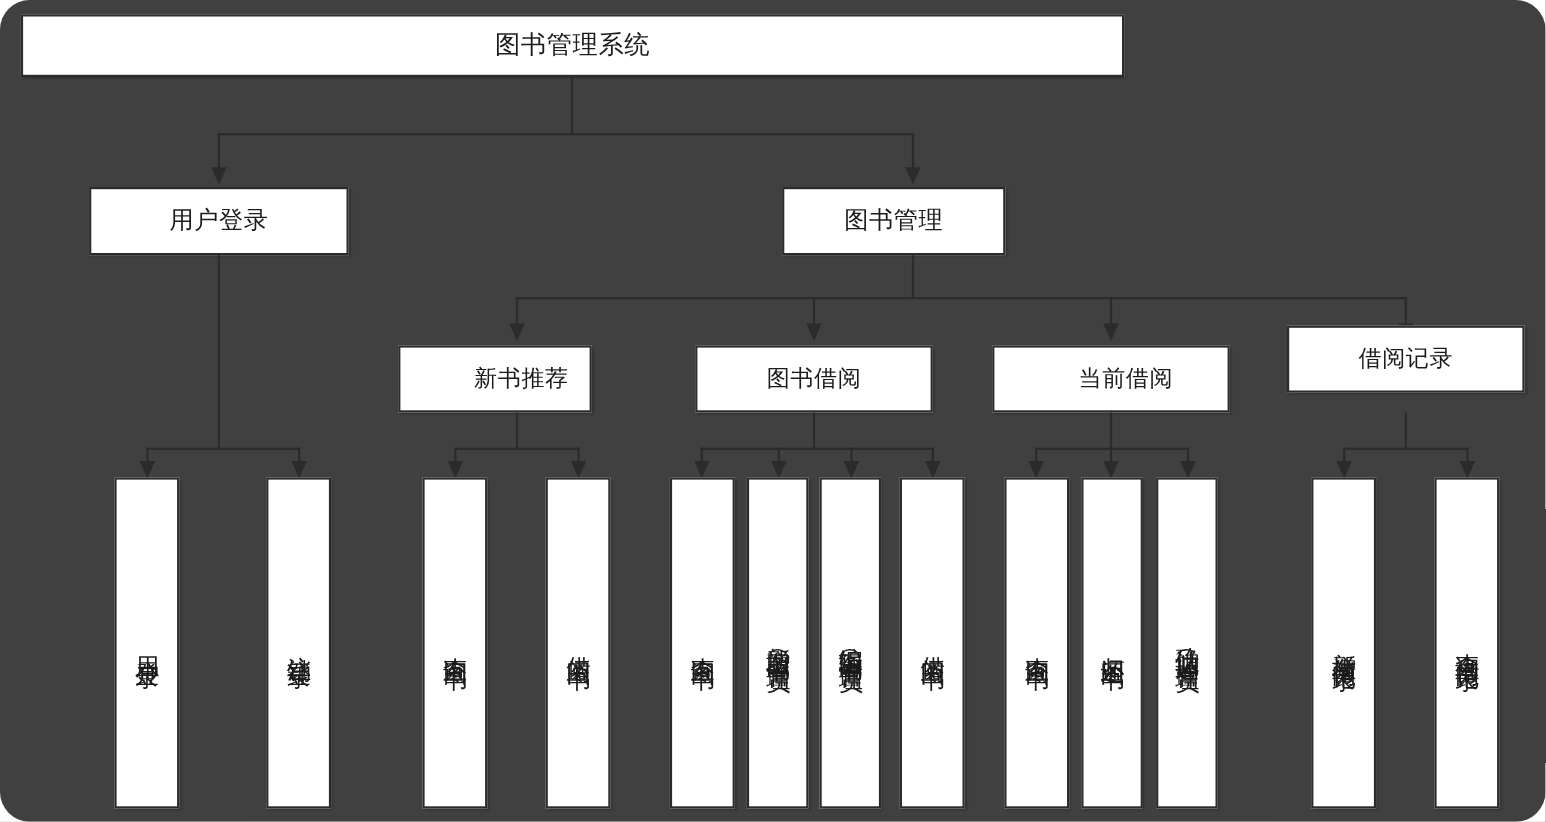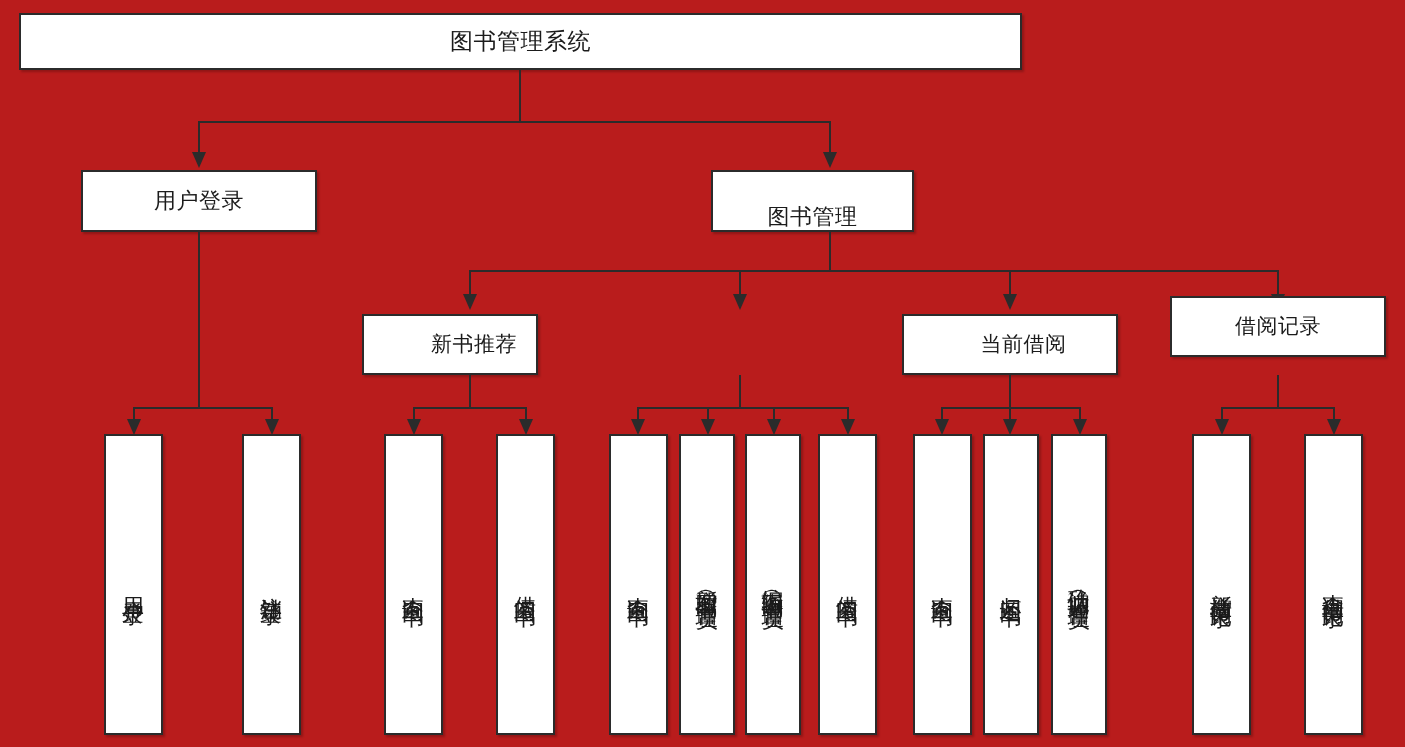--- a/index.html
+++ b/index.html
@@ -7,22 +7,23 @@
     padding: 0;
     background: #ffffff;
   }
   body {
     font-family: "DejaVu Sans", "Liberation Sans", sans-serif;
   }
   #canvas {
     position: relative;
     width: 1405px;
     height: 747px;
-    background: #b91c1c;
+    background: #404040;
     overflow: hidden;
+    border-radius: 27px;
   }
   .node {
     position: absolute;
     box-sizing: border-box;
     background: #ffffff;
     border: 2px solid #2b2b2b;
     display: flex;
     align-items: center;
     justify-content: center;
     color: #1b1b1b;
@@ -89,21 +90,21 @@
   <div class="edge-h" style="left:198px; top:121px; width:633px; height:2px;"></div>
 
   <div class="edge-v" style="left:198px; top:121px; width:2px; height:33px;"></div>
   <div class="arrow" style="left:192px; top:152px;"></div>
   <div class="edge-v" style="left:829px; top:121px; width:2px; height:33px;"></div>
   <div class="arrow" style="left:823px; top:152px;"></div>
 
   <div class="node lvl2" style="left:81px; top:170px; width:236px; height:62px;">
     <span class="label">用户登录</span>
   </div>
-  <div class="node lvl2" style="left:711px; top:170px; width:203px; height:62px;align-items:flex-end;">
+  <div class="node lvl2" style="left:711px; top:170px; width:203px; height:62px;">
     <span class="label">图书管理</span>
   </div>
 
   <div class="edge-v" style="left:198px; top:232px; width:2px; height:176px;"></div>
   <div class="edge-h" style="left:133px; top:407px; width:140px; height:2px;"></div>
   <div class="edge-v" style="left:133px; top:407px; width:2px; height:14px;"></div>
   <div class="arrow" style="left:127px; top:419px;"></div>
   <div class="edge-v" style="left:271px; top:407px; width:2px; height:14px;"></div>
   <div class="arrow" style="left:265px; top:419px;"></div>
 
@@ -114,20 +115,23 @@
   <div class="edge-v" style="left:739px; top:270px; width:2px; height:26px;"></div>
   <div class="arrow" style="left:733px; top:294px;"></div>
   <div class="edge-v" style="left:1009px; top:270px; width:2px; height:26px;"></div>
   <div class="arrow" style="left:1003px; top:294px;"></div>
   <div class="edge-v" style="left:1277px; top:270px; width:2px; height:26px;"></div>
   <div class="arrow" style="left:1271px; top:294px;"></div>
 
   <div class="node lvl3" style="left:362px; top:314px; width:176px; height:61px;padding-left:48px;">
     <span class="label">新书推荐</span>
   </div>
+  <div class="node lvl3" style="left:632px; top:314px; width:216px; height:61px;">
+    <span class="label">图书借阅</span>
+  </div>
   <div class="node lvl3" style="left:902px; top:314px; width:216px; height:61px;padding-left:27px;">
     <span class="label">当前借阅</span>
   </div>
   <div class="node lvl3" style="left:1170px; top:296px; width:216px; height:61px;">
     <span class="label">借阅记录</span>
   </div>
 
   <div class="edge-v" style="left:469px; top:375px; width:2px; height:33px;"></div>
   <div class="edge-h" style="left:413px; top:407px; width:114px; height:2px;"></div>
   <div class="edge-v" style="left:413px; top:407px; width:2px; height:14px;"></div>

